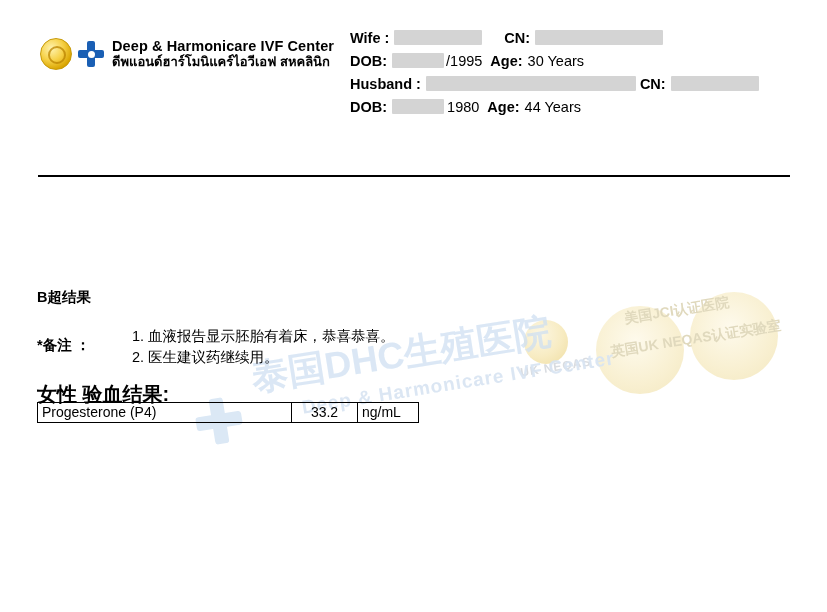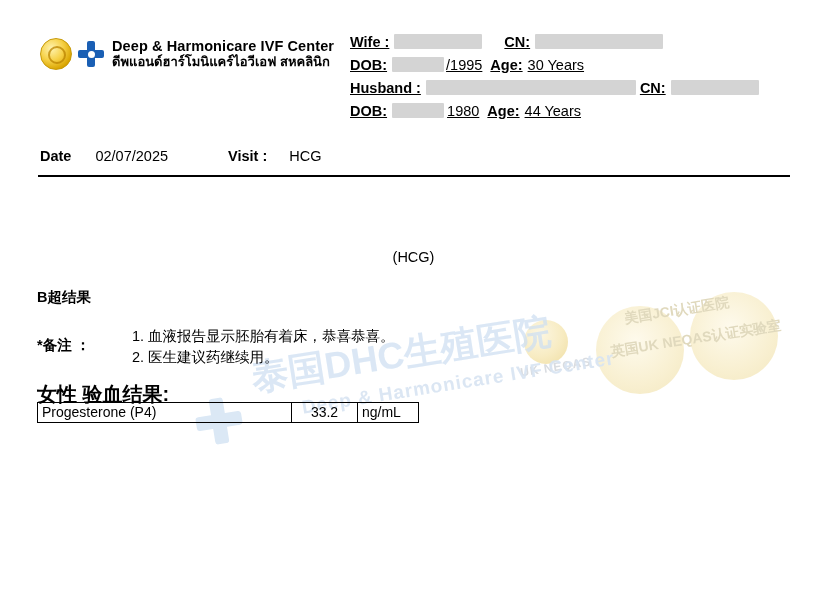--- a/index.html
+++ b/index.html
@@ -92,24 +92,23 @@
     font-weight: bold;
     white-space: nowrap;
   }
 
   .patient-block {
     margin-left: 10px;
     font-size: 14.5px;
   }
   .prow {
     display: flex;
-    align-items: center;
+    align-items: flex-start;
     height: 23px;
     white-space: nowrap;
-    text-decoration: underline;
   }
   .plabel {
     font-weight: bold;
     margin-right: 5px;
   }
   .pvalue { font-weight: normal; }
   .redact {
     display: inline-block;
     height: 15px;
     background: #d4d4d4;
@@ -367,35 +366,23 @@
       <div class="prow">
         <span class="plabel">DOB:</span>
         <span class="redact r-dob2"></span>
         <span class="pvalue">1980</span>
         <span class="plabel" style="margin-left:8px">Age:</span>
         <span class="pvalue">44 Years</span>
       </div>
     </div>
   </div>
 
-  <div class="date-row">
-    <span class="lab">Date</span>
-    <span class="gap1"></span>
-    <span class="val">02/07/2025</span>
-    <span class="gap2"></span>
-    <span class="lab">Visit</span>
-    <span style="font-weight:bold">&nbsp;</span>
-    <span class="lab">:</span>
-    <span class="gap3"></span>
-    <span class="val">HCG</span>
-  </div>
 
   <div class="rule"></div>
 
-  <div class="doc-subtitle">(HCG)</div>
 
   <div class="sec-bsuper">B超结果</div>
 
   <div class="note-label">*备注 ：</div>
   <div class="note-list">
     <div class="note-item">1. 血液报告显示胚胎有着床，恭喜恭喜。</div>
     <div class="note-item">2. 医生建议药继续用。</div>
   </div>
 
   <div class="sec-female">女性 验血结果:</div>

